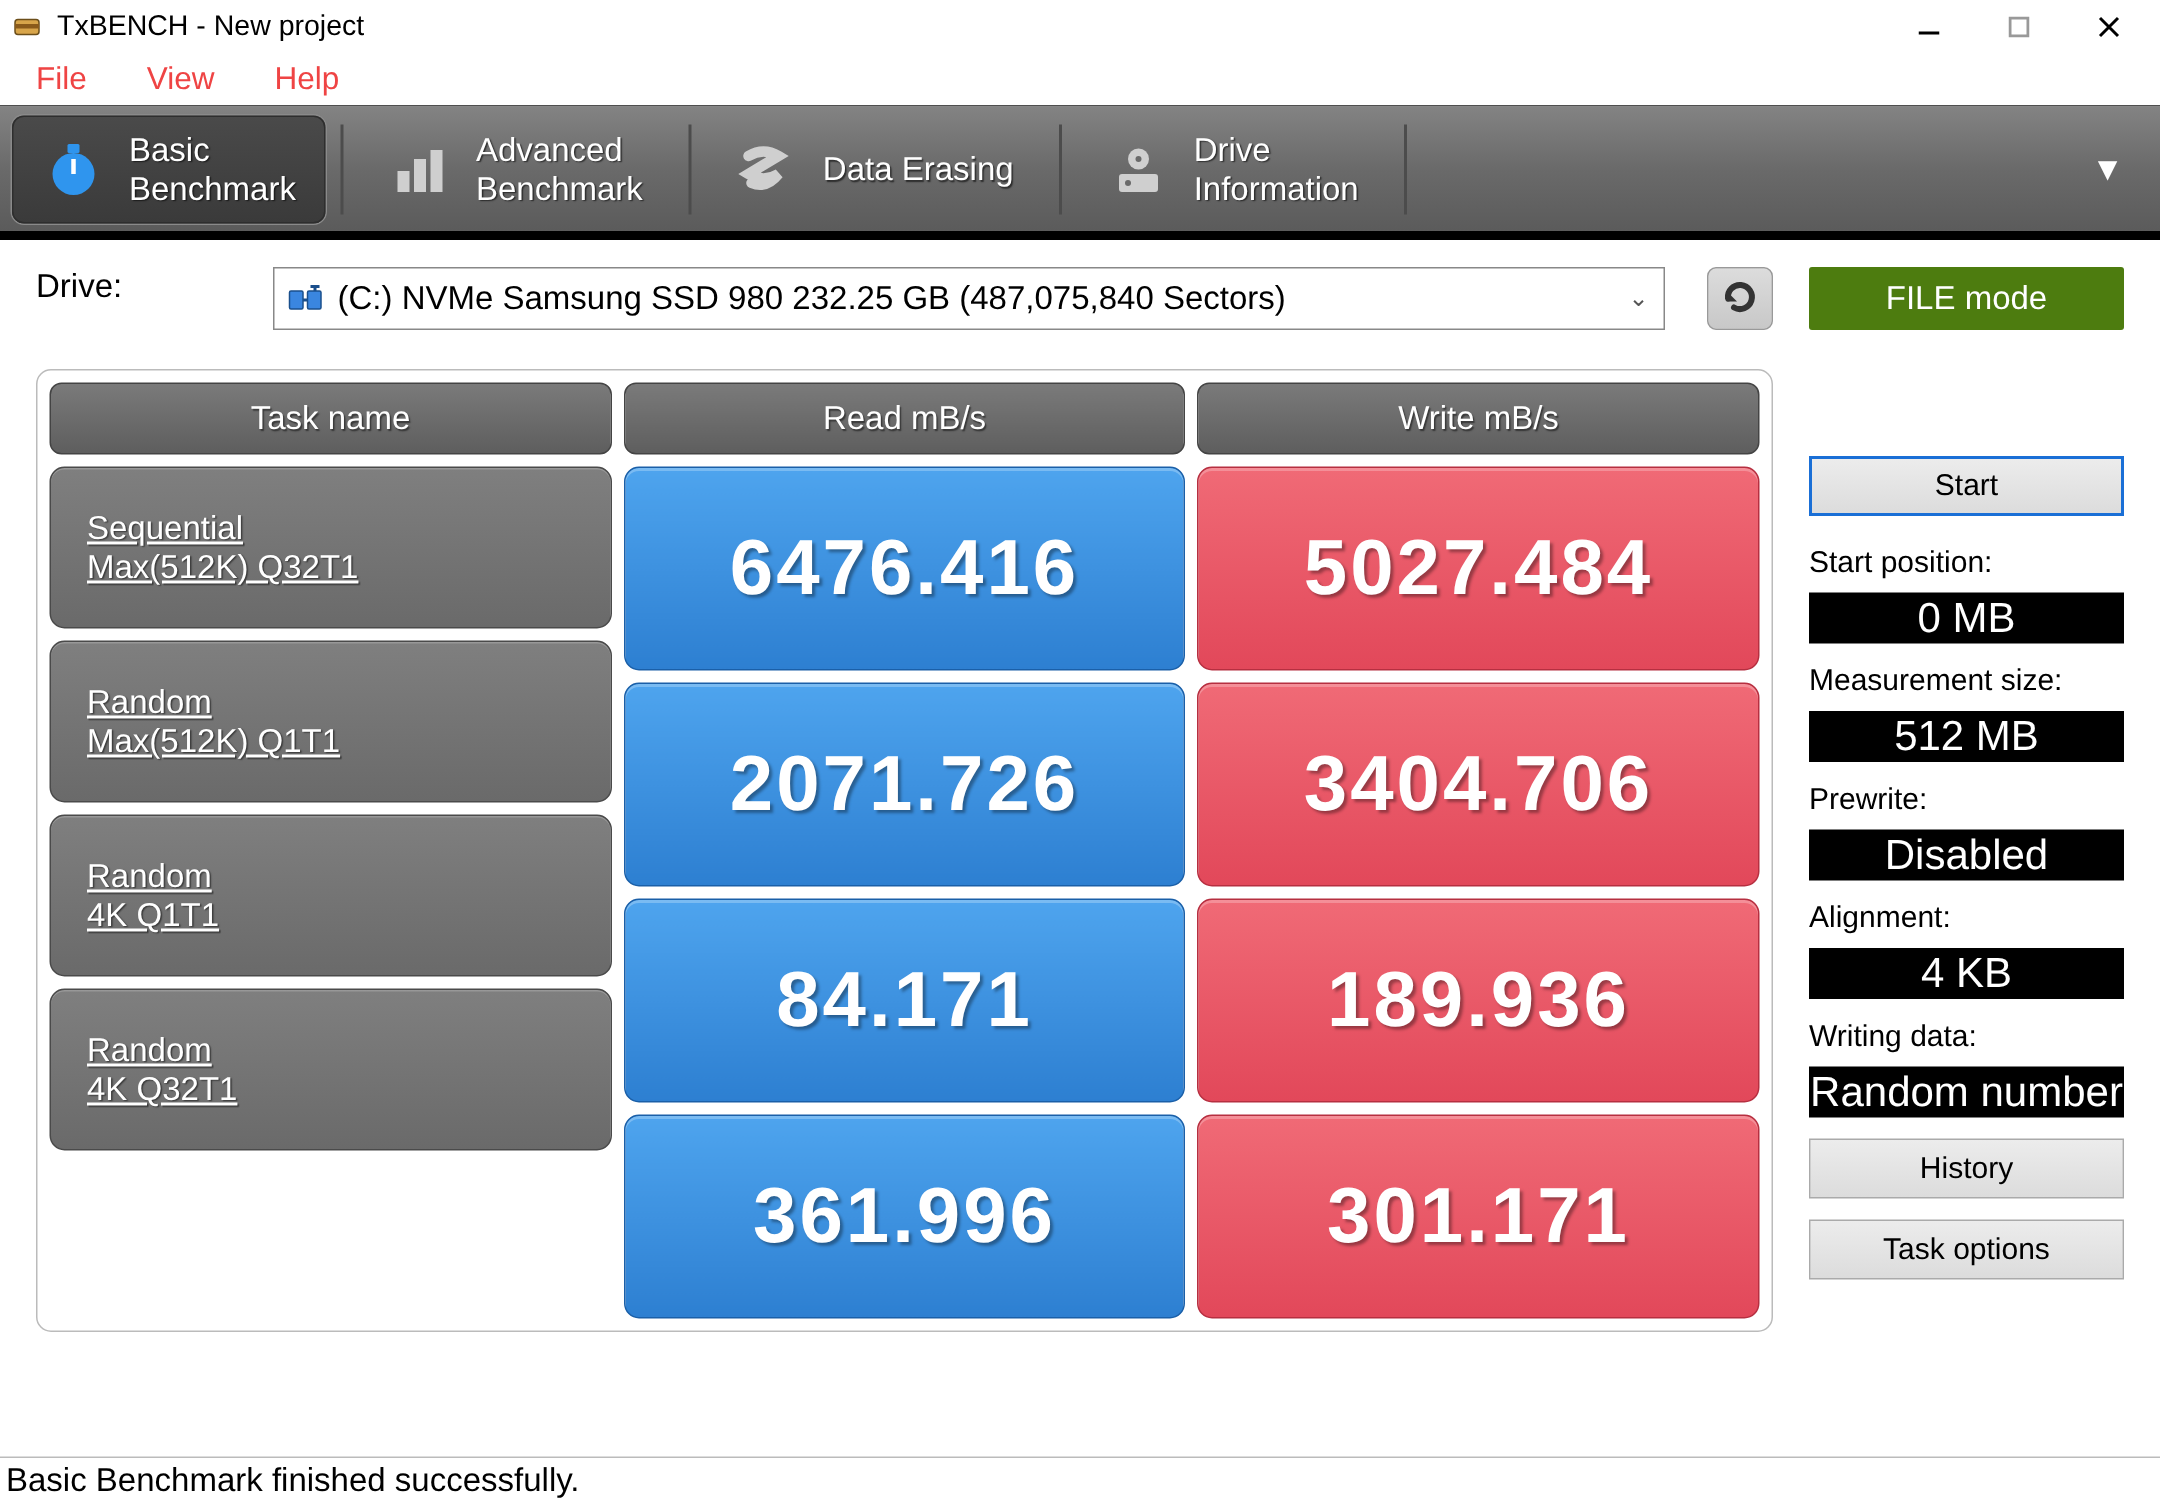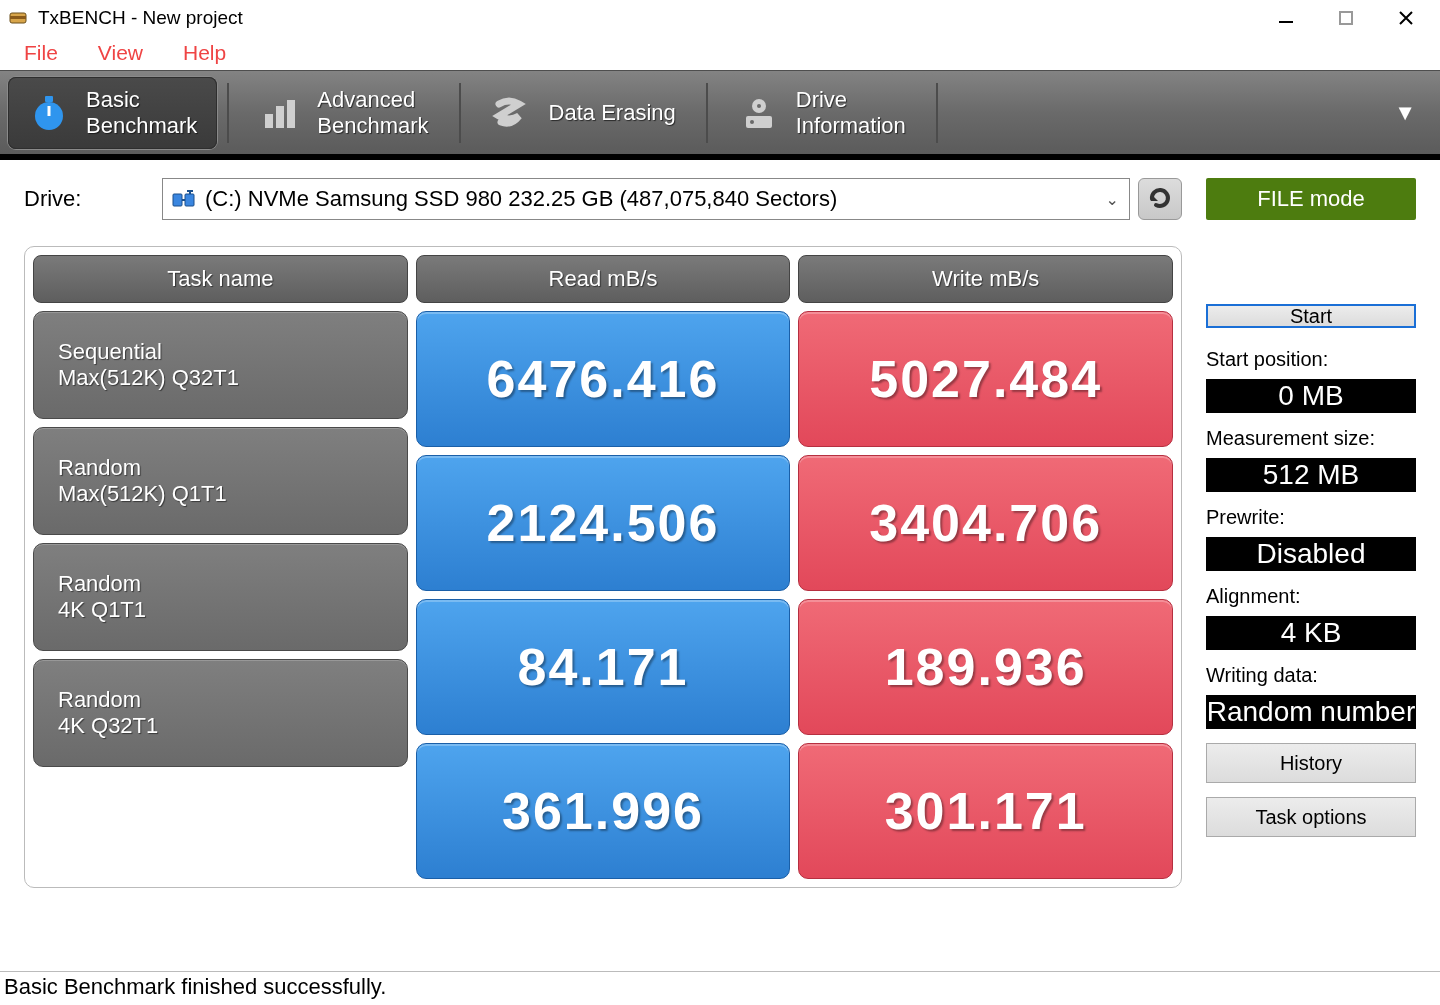--- a/index.html
+++ b/index.html
@@ -101,22 +101,22 @@
   display: flex;
   gap: 24px;
 }
 .left {
   flex: 1;
   display: flex;
   flex-direction: column;
 }
 .driverow {
   display: flex;
-  align-items: center;
-  gap: 8px;
+  align-items: flex-start;
+  gap: 28px;
   margin-bottom: 26px;
 }
 .driverow .lbl { font-size: 22px; width: 130px; }
 .drive-select {
   flex: 1;
   height: 42px;
   border: 1px solid #888;
   background: #fff;
   display: flex;
   align-items: center;
@@ -172,20 +172,21 @@
 .task-cell {
   height: 108px;
   background: linear-gradient(#7f7f7f,#6a6a6a);
   color: #fff; font-size: 22px;
   border-radius: 10px;
   border: 1px solid #4a4a4a;
   box-shadow: inset 0 1px 0 rgba(255,255,255,.2);
   padding: 16px 24px;
   display: flex; flex-direction: column; justify-content: center;
   text-shadow: 1px 1px 1px rgba(0,0,0,.5);
+  text-decoration: underline;
 }
 .val-cell {
   height: 136px;
   border-radius: 10px;
   color: #fff;
   display: flex; align-items: center; justify-content: center;
   font-size: 52px;
   font-weight: bold;
   font-family: Arial, sans-serif;
   letter-spacing: 2px;
@@ -196,21 +197,21 @@
 .val-cell.read { background: linear-gradient(#4ea4ee, #2d7fd1); border-color:#1a5fa8;}
 .val-cell.write { background: linear-gradient(#f06a76, #e2485a); border-color:#b62f40;}
 
 .right {
   width: 210px;
   display: flex;
   flex-direction: column;
   gap: 8px;
 }
 .start-btn {
-  height: 24px;
+  height: 40px;
   background: linear-gradient(#ececec,#dcdcdc);
   border: 2px solid #1a6fd6;
   font-size: 20px;
   display:flex;align-items:center;justify-content:center;
   margin-bottom:6px;
   margin-top: 76px;
 }
 .setting-lbl { font-size: 20px; margin-top:6px;}
 .setting-val {
   height: 34px;
@@ -373,21 +374,21 @@
         </div>
         <div class="task-cell">
           <span>Random</span>
           <span>4K Q32T1</span>
         </div>
       </div>
 
       <div class="bench-col">
         <div class="header-cell">Read mB/s</div>
         <div class="val-cell read">6476.416</div>
-        <div class="val-cell read">2124.506</div>
+        <div class="val-cell read">2071.726</div>
         <div class="val-cell read">84.171</div>
         <div class="val-cell read">361.996</div>
       </div>
 
       <div class="bench-col">
         <div class="header-cell">Write mB/s</div>
         <div class="val-cell write">5027.484</div>
         <div class="val-cell write">3404.706</div>
         <div class="val-cell write">189.936</div>
         <div class="val-cell write">301.171</div>

